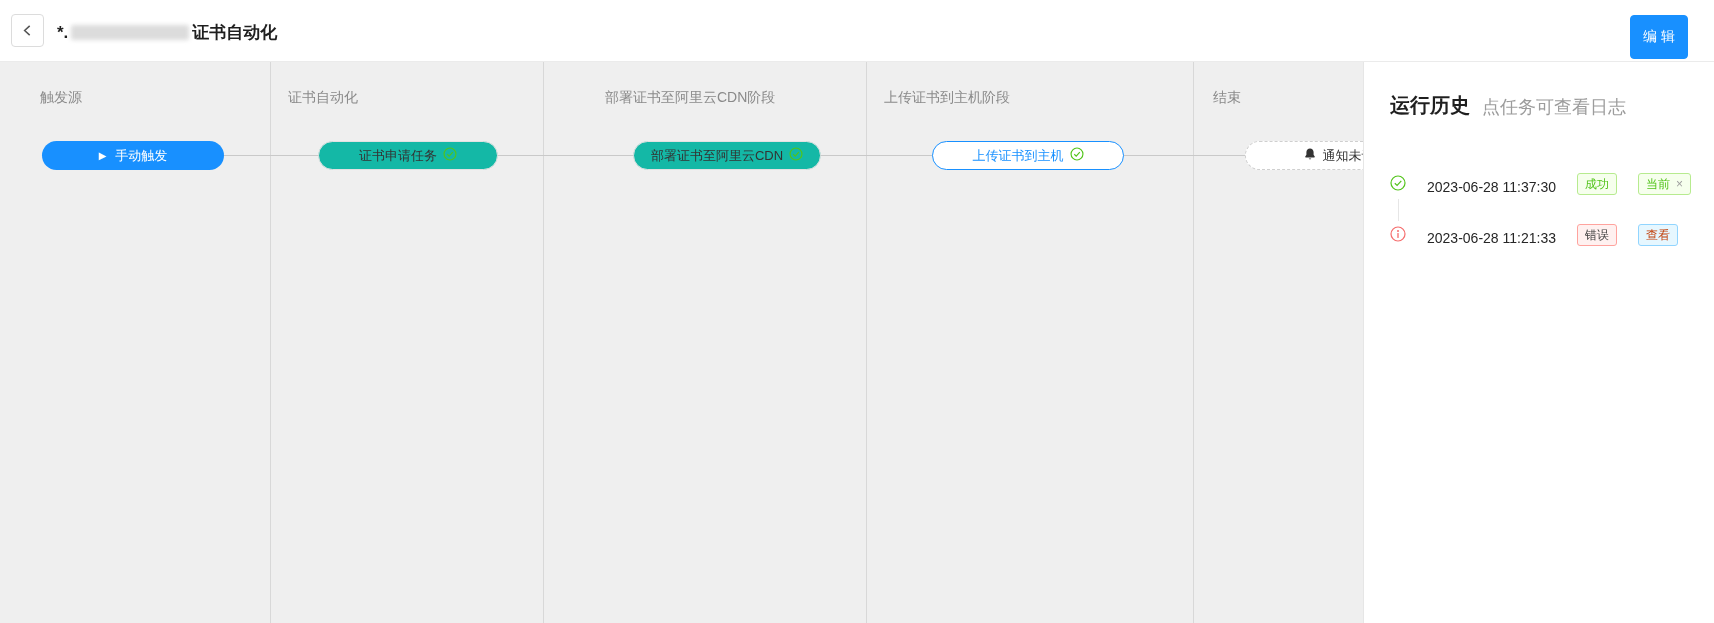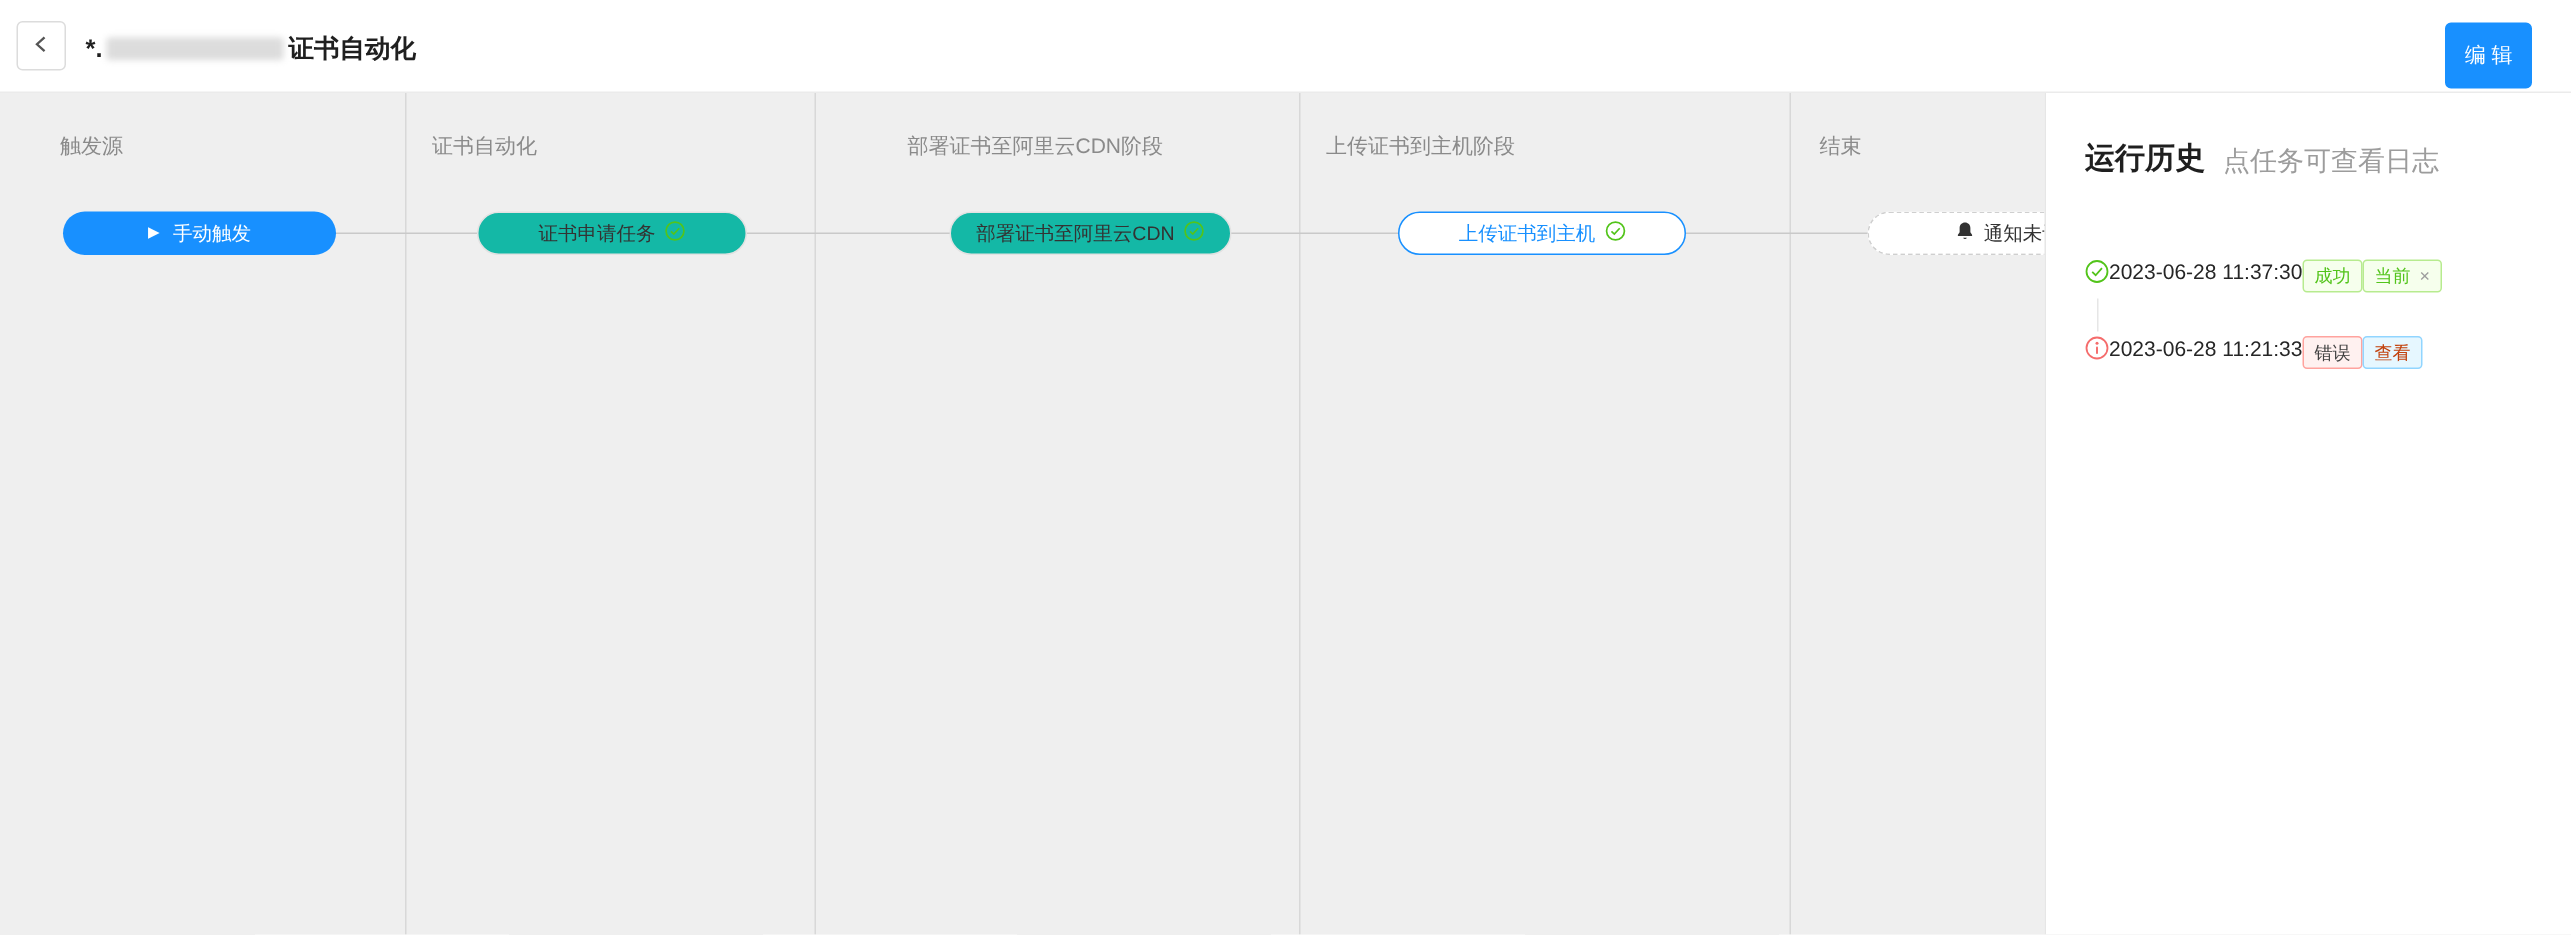--- a/index.html
+++ b/index.html
@@ -61,21 +61,21 @@
   
   .panel {
     position:absolute; top:62px; left:1363px; right:0; bottom:0;
     background:#fff; border-left:1px solid #e6e6e6; z-index:5;
     padding:30px 14px 0 26px;
   }
   .panel-title-row { display:flex; align-items:flex-end; gap:12px;font-family:Liberation Serif, serif; }
   .panel-title { font-size:20px; font-weight:700; color:#1f1f1f; }
   .panel-subtitle { font-size:18px; color:#9c9c9c; }
   .timeline { margin-top:54px; }
-  .entry { display:flex; align-items:flex-start; gap:0; height:22px; margin-bottom:29px; position:relative; }
+  .entry { display:flex; align-items:flex-end; gap:21px; height:22px; margin-bottom:29px; position:relative; }
   .entry .vline { position:absolute; left:8px; top:26px; width:1px; height:22px; background:#e6e6e6; }
   .timestamp { font-size:14px; color:#262626; white-space:nowrap; }
   .badge {
     display:inline-flex; align-items:center; font-size:12px; line-height:18px;
     padding:1px 7px; border-radius:3px; border:1px solid; white-space:nowrap;
   }
   .badge-green { color:#52c41a; background:#f6ffed; border-color:#b7eb8f; }
   .badge-red   { color:#404040; background:#fff1f0; border-color:#ffa39e; }
   .badge-blue  { color:#c2410c; background:#e6f7ff; border-color:#91d5ff; cursor:pointer; }
   .close-x { margin-left:6px; color:#9e9e9e; font-size:12px; cursor:pointer; }

